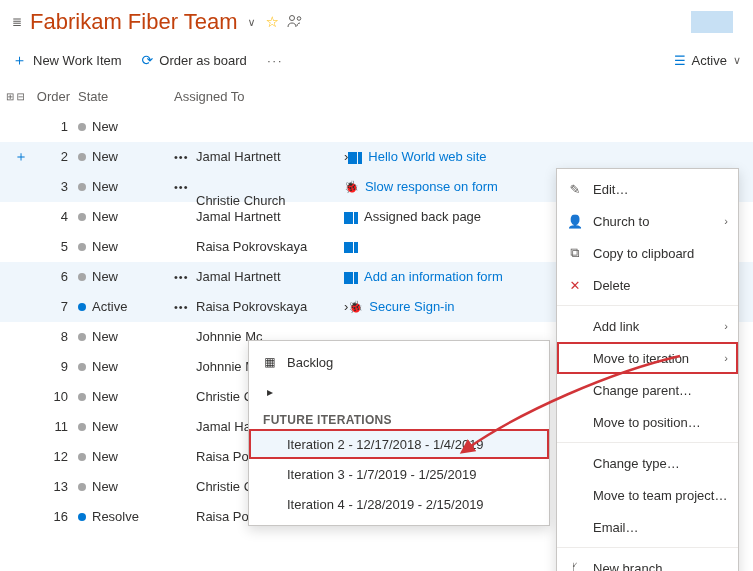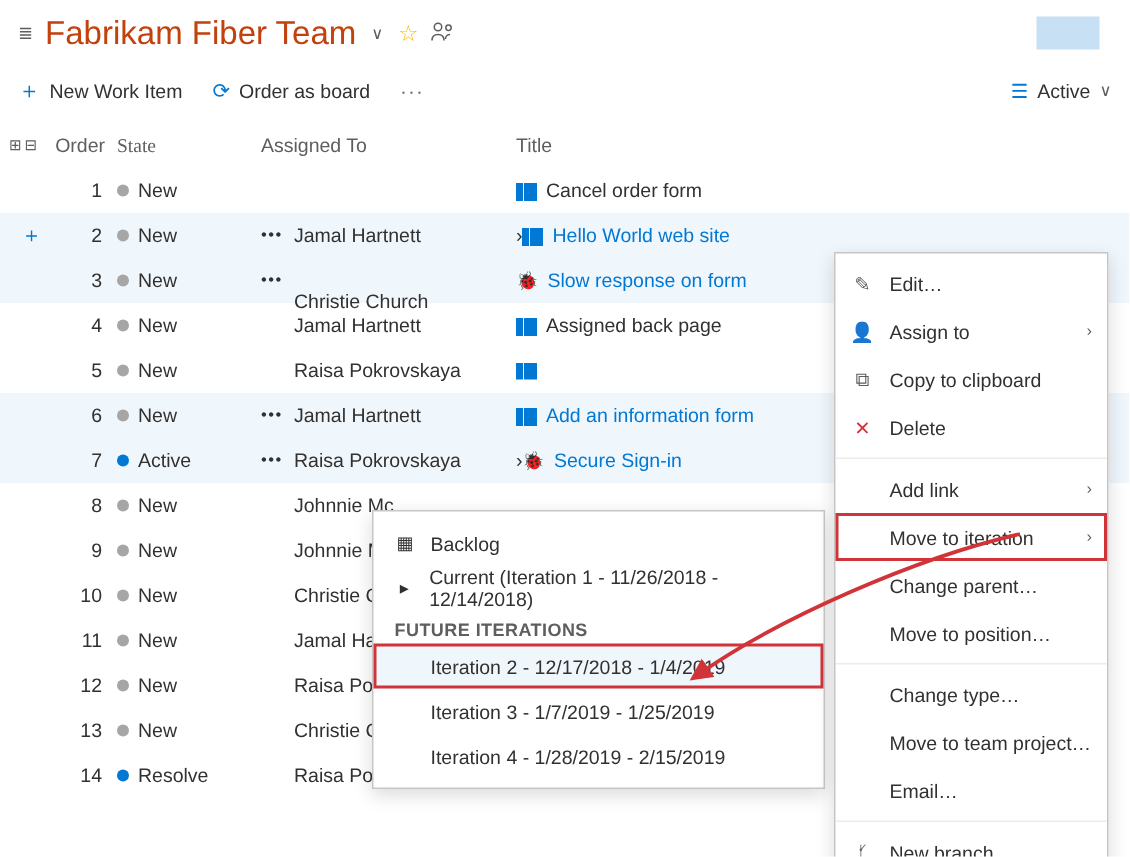--- a/index.html
+++ b/index.html
@@ -36,21 +36,21 @@
   .tb-btn { display: flex; align-items: center; gap: 6px; cursor: pointer; color:#323130;}
   .plus-blue { color: #0078d4; font-size: 15px; font-weight:300;}
   .refresh { color:#0078d4; font-size:14px;}
   .dots{ color:#605e5c; letter-spacing:1px;}
   .tb-right { margin-left: auto; display:flex; align-items:center; gap:6px; color:#0078d4;}
   .tb-right .txt{ color:#323130;}
   .table { width: 100%; position: relative;}
   .thead { display:flex; align-items:center; height:30px; padding-left:6px; color:#605e5c; font-size:13px; border-bottom:1px solid transparent;}
   .exp-col { width:30px; display:flex; gap:2px; font-size:10px;}
   .col-order{ width:42px; text-align:right; padding-right:8px;}
-  .col-state{ width:96px;font-family:Liberation Serif, serif;}
+  .col-state{ width:96px;}
   .col-assigned{ width:170px;}
   .col-title{ flex:1;}
   .row {
     display:flex; align-items:center; height:30px; padding-left:6px; border-bottom:1px solid transparent;
   }
   .row.sel { background:#eff6fc;}
   .row .gutter{ width:30px; color:#0078d4; font-size:14px; text-align:center;}
   .state-dot{ width:8px;height:8px;border-radius:50%; display:inline-block; margin-right:6px; background:#a6a6a6;}
   .state-dot.blue{ background:#0078d4;}
   .rowdots{ width:22px; color:#323130; font-size:11px; letter-spacing:1px;}
@@ -129,38 +129,32 @@
 </div>
 
 <div class="thead">
   <div class="exp-col">
     <span>⊞</span>
     <span>⊟</span>
   </div>
   <div class="col-order">Order</div>
   <div class="col-state">State</div>
   <div class="col-assigned">Assigned To</div>
-  <div class="col-title">Title</div>
 </div>
 
 <div class="table" id="tbl">
     <div class="row">
       <div class="gutter"></div>
       <div class="col-order-cell">1</div>
       <div class="col-state-cell">
         <span class="state-dot"></span>
         <span>New</span>
       </div>
       <div class="rowdots"></div>
       <div class="col-assigned-cell" style="width: 148px;"></div>
-      <div class="col-title-cell">
-        <span class="caret"></span>
-        <span class="tw-icon pbi"></span>
-        <span>Cancel order form</span>
-      </div>
     </div>
     <div class="row sel">
       <div class="gutter">＋</div>
       <div class="col-order-cell">2</div>
       <div class="col-state-cell">
         <span class="state-dot"></span>
         <span>New</span>
       </div>
       <div class="rowdots">•••</div>
       <div class="col-assigned-cell" style="width: 148px;">Jamal Hartnett</div>
@@ -323,21 +317,21 @@
       </div>
       <div class="rowdots"></div>
       <div class="col-assigned-cell" style="width: 148px;">Christie Ch</div>
       <div class="col-title-cell">
         <span class="caret"></span>
         <span></span>
       </div>
     </div>
     <div class="row">
       <div class="gutter"></div>
-      <div class="col-order-cell">14</div>
+      <div class="col-order-cell">16</div>
       <div class="col-state-cell">
         <span class="state-dot blue"></span>
         <span>Resolve</span>
       </div>
       <div class="rowdots"></div>
       <div class="col-assigned-cell" style="width: 148px;">Raisa Pokrovskaya</div>
       <div class="col-title-cell">
         <span class="caret">›</span>
         <span class="tw-icon pbi"></span>
         <a class="title-link" href="#">As a &lt;user&gt;, I can select a nu</a>
@@ -345,21 +339,21 @@
     </div>
   </div>
 
 <div class="ctx" id="ctx">
     <div class="ctx-item">
       <span class="ctx-ic">✎</span>
       <span>Edit…</span>
     </div>
     <div class="ctx-item">
       <span class="ctx-ic">👤</span>
-      <span>Assign to</span>
+      <span>Church to</span>
       <span class="ctx-arrow">›</span>
     </div>
     <div class="ctx-item">
       <span class="ctx-ic">⧉</span>
       <span>Copy to clipboard</span>
     </div>
     <div class="ctx-item">
       <span class="ctx-ic red">✕</span>
       <span>Delete</span>
     </div>
@@ -402,21 +396,20 @@
     </div>
   </div>
 
 <div class="sub" id="sub">
   <div class="sub-item">
     <span class="sub-ic">▦</span>
     <span>Backlog</span>
   </div>
   <div class="sub-item">
     <span class="sub-ic">▸</span>
-    <span>Current (Iteration 1 - 11/26/2018 - 12/14/2018)</span>
   </div>
   <div class="sub-head">FUTURE ITERATIONS</div>
   <div id="sub-items">
       <div class="sub-item hov hl">
         <span style="padding-left: 24px;">Iteration 2 - 12/17/2018 - 1/4/2019</span>
       </div>
       <div class="sub-item">
         <span style="padding-left: 24px; text-align: center;">Iteration 3 - 1/7/2019 - 1/25/2019</span>
       </div>
       <div class="sub-item">

